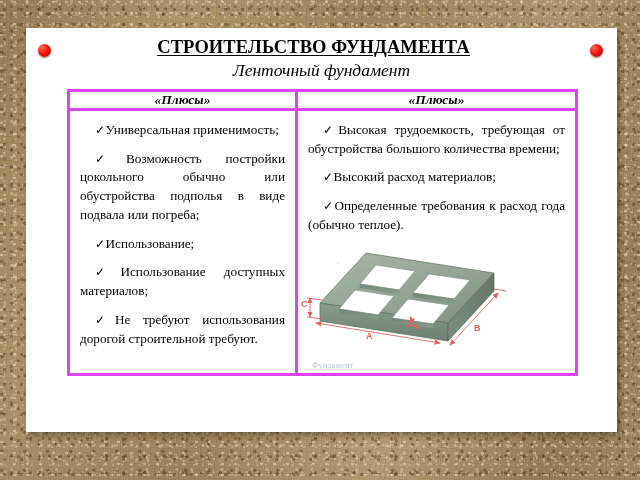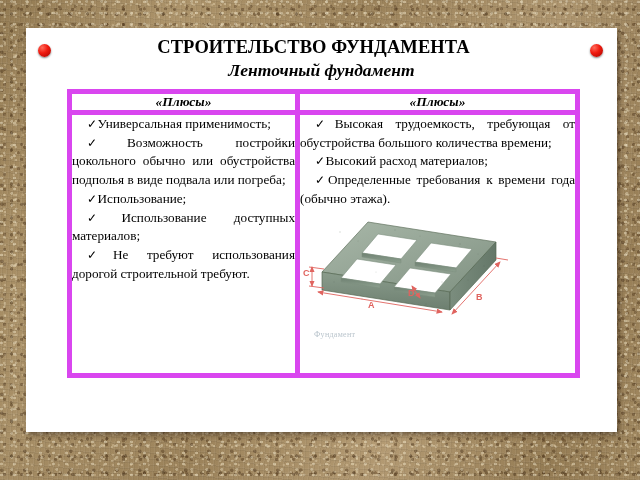--- a/index.html
+++ b/index.html
@@ -72,45 +72,46 @@
 
   
   #title-main {
     position: absolute;
     left: 0; right: 16px; top: 9px;
     text-align: center;
     font-size: 18.5px;
     font-weight: bold;
     letter-spacing: .1px;
     color: #000;
+    text-decoration: underline;
     text-underline-offset: 2px;
   }
   #title-sub {
     position: absolute;
     left: 0; right: 0; top: 32px;
     text-align: center;
     font-size: 17.5px;
-    font-weight: bold;
+    font-weight: normal;
     font-style: italic;
     color: #000;
   }
 
   
   #table {
     position: absolute;
     left: 41px;
     top: 61px;
     width: 508px;
     border: 1px solid #5d5d5d;
     border-collapse: collapse;
     table-layout: fixed;
     background: #fff;
   }
   #table td, #table th {
-    border: 5px solid #d946ef;
+    border: 3px solid #d946ef;
     vertical-align: top;
     padding: 0;
   }
   .col-a { width: 228px; }
   .col-b { width: 280px; }
 
   .hdr {
     text-align: center;
     font-weight: bold;
     font-style: italic;
@@ -126,21 +127,21 @@
 
   ul.list {
     list-style: none;
     margin: 0;
     padding: 0;
     font-size: 13.2px;
     line-height: 1.42;
     color: #000;
   }
   ul.list li {
-    margin: 0;
+    margin: 10px;
     padding: 0;
     text-align: justify;
     text-indent: 15px;
   }
   ul.list li .tick {
     font-size: 12px;
     padding-right: .5px;
   }
 
   
@@ -196,21 +197,21 @@
             <li><span class="tick">✓</span><span>Использование;</span></li>
             <li><span class="tick">✓</span><span>Использование доступных материалов;</span></li>
             <li><span class="tick">✓</span><span>Не требуют использования дорогой строительной требуют.</span></li>
           </ul>
         </td>
 
         <td class="cell-body">
           <ul class="list">
             <li><span class="tick">✓</span><span>Высокая трудоемкость, требующая от обустройства большого количества времени;</span></li>
             <li><span class="tick">✓</span><span>Высокий расход материалов;</span></li>
-            <li><span class="tick">✓</span><span>Определенные требования к времени года (обычно этажа).</span></li>
+            <li><span class="tick">✓</span><span>Определенные требования к расход года (обычно теплое).</span></li>
           </ul>
 
           <div id="illu">
             <svg width="266" height="128" viewBox="0 0 266 128" xmlns="http://www.w3.org/2000/svg">
               <defs>
                 <linearGradient id="topFace" x1="0" y1="0" x2="1" y2="1">
                   <stop offset="0%" stop-color="#a8b7a8"></stop>
                   <stop offset="55%" stop-color="#93a394"></stop>
                   <stop offset="100%" stop-color="#7f9181"></stop>
                 </linearGradient>

